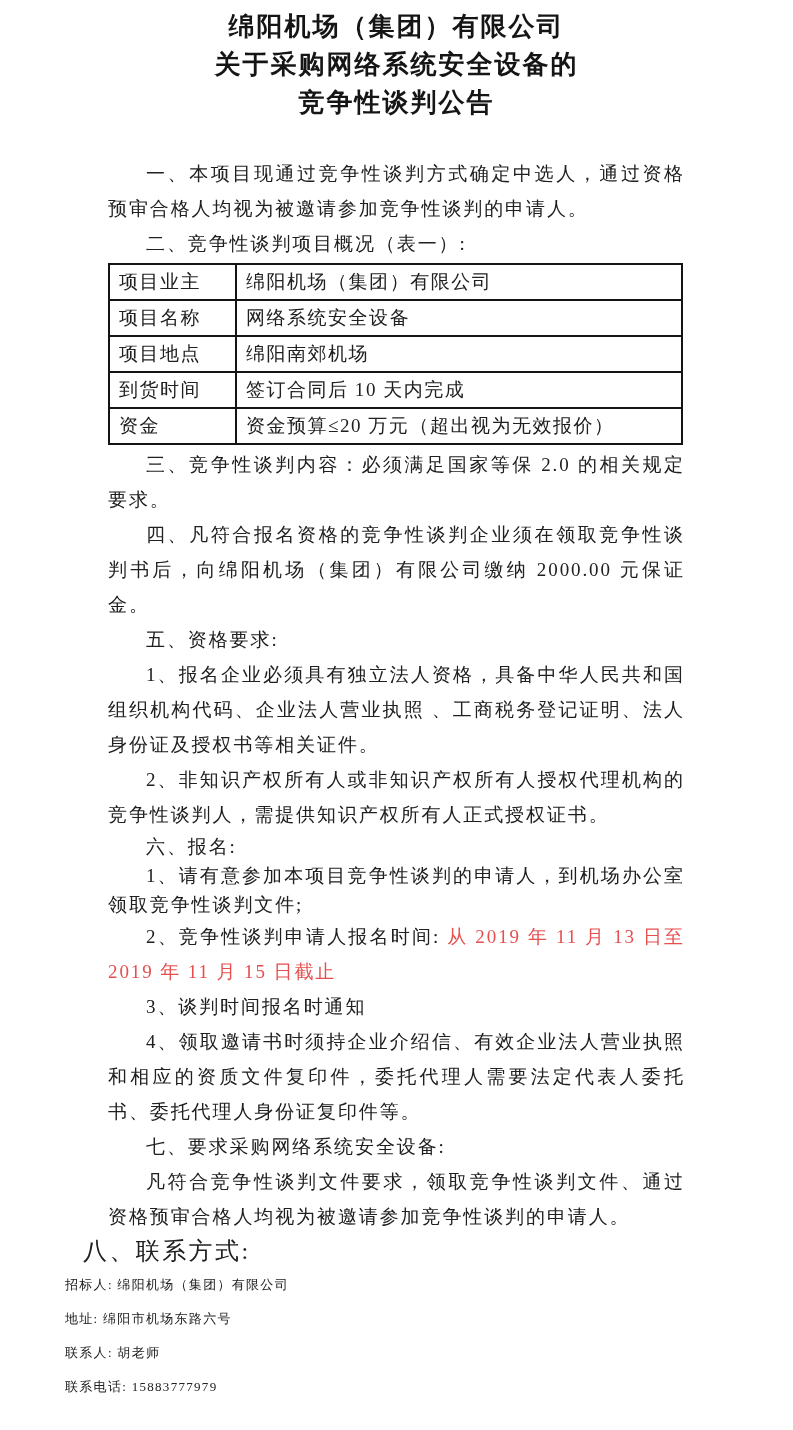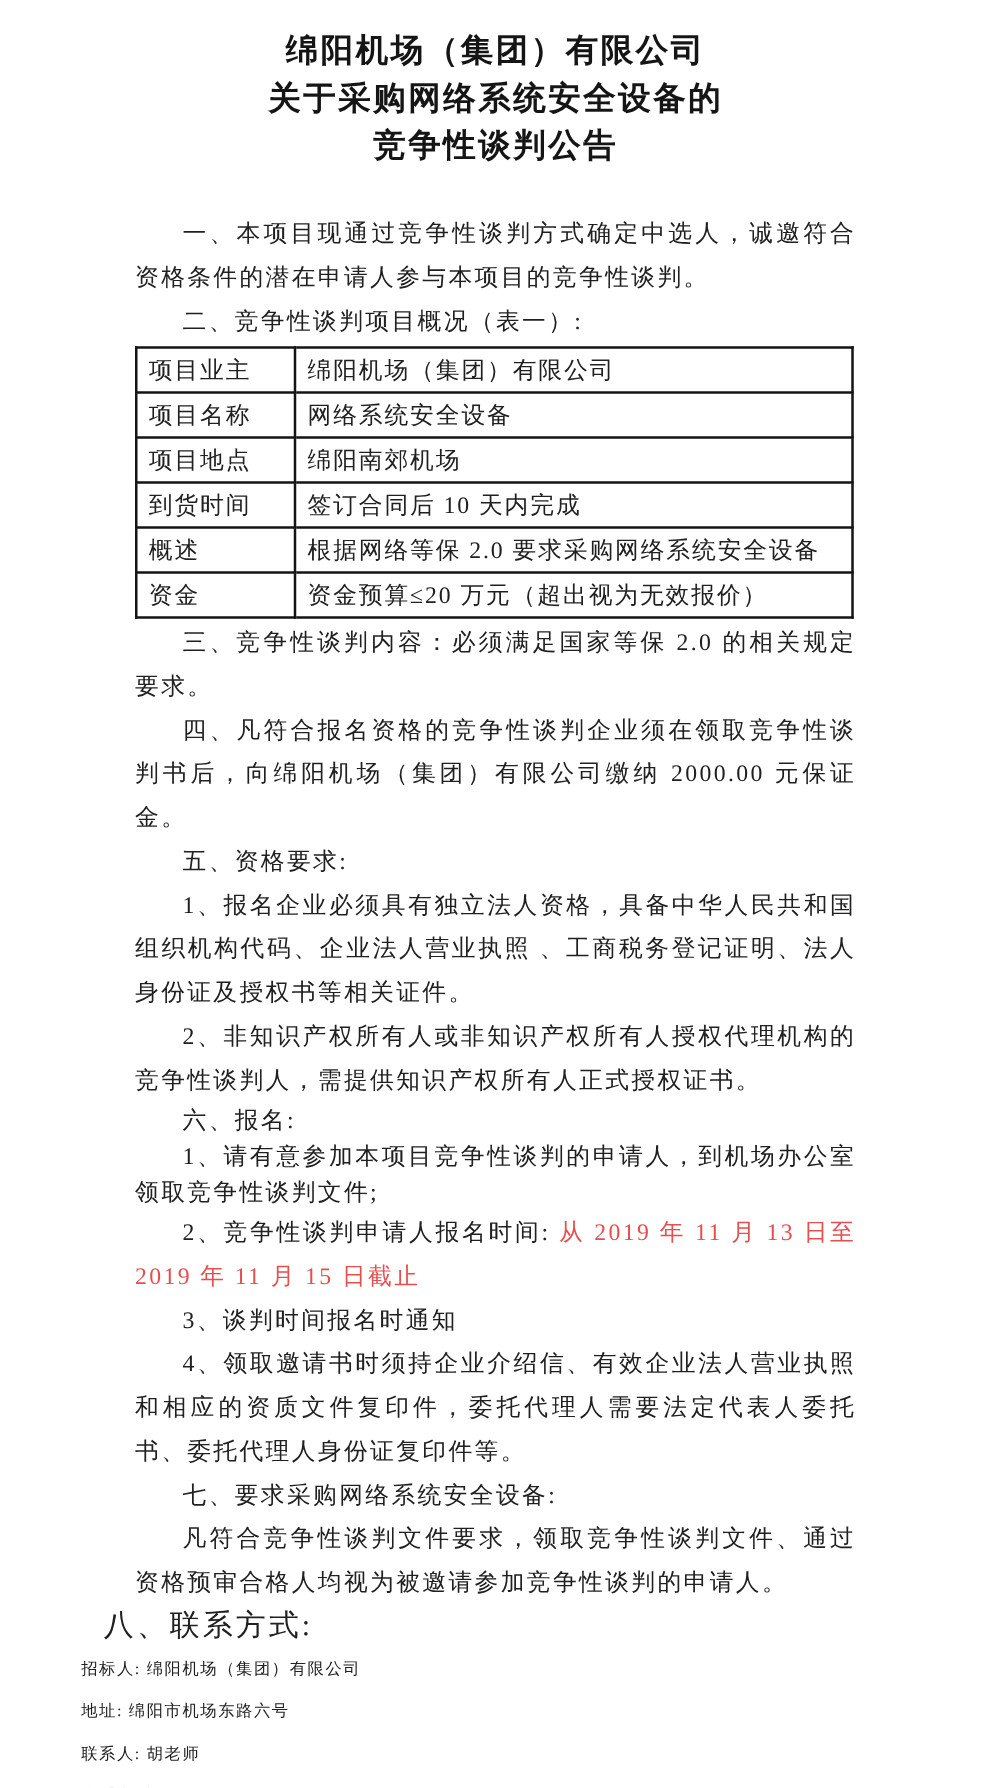--- a/index.html
+++ b/index.html
@@ -3,21 +3,21 @@
 <meta charset="utf-8">
 <style>
   html, body { margin: 0; padding: 0; background: #ffffff; }
   .page {
     position: relative;
     width: 793px;
     height: 1430px;
     margin: 0 auto;
     background: #ffffff;
     box-sizing: border-box;
-    padding: 22px 65px 0 65px;
+    padding: 8px 65px 0 65px;
     overflow: hidden;
     font-family: "Liberation Serif", "DejaVu Serif", serif;
     color: #202020;
   }
   .title-block { margin-bottom: 34px; }
   .title-line {
     font-size: 26px;
     font-weight: bold;
     line-height: 38px;
     text-align: center;
@@ -71,44 +71,40 @@
 <body>
 
 <div class="page">
 
   <div class="title-block">
     <div class="title-line">绵阳机场（集团）有限公司</div>
     <div class="title-line">关于采购网络系统安全设备的</div>
     <div class="title-line">竞争性谈判公告</div>
   </div>
 
-  <p class="para">一、本项目现通过竞争性谈判方式确定中选人，诚邀符合资格条件的潜在申请人参与本项目的竞争性谈判。</p>
+  <p class="para">一、本项目现通过竞争性谈判方式确定中选人，通过资格预审合格人均视为被邀请参加竞争性谈判的申请人。</p>
   <p class="para">二、竞争性谈判项目概况（表一）:</p>
 
   <table class="info-table">
     <tbody>
       <tr>
         <td class="col-label">项目业主</td>
         <td>绵阳机场（集团）有限公司</td>
       </tr>
       <tr>
         <td class="col-label">项目名称</td>
         <td>网络系统安全设备</td>
       </tr>
       <tr>
         <td class="col-label">项目地点</td>
         <td>绵阳南郊机场</td>
       </tr>
       <tr>
         <td class="col-label">到货时间</td>
         <td>签订合同后 10 天内完成</td>
-      </tr>
-      <tr>
-        <td class="col-label">概述</td>
-        <td>根据网络等保 2.0 要求采购网络系统安全设备</td>
       </tr>
       <tr>
         <td class="col-label">资金</td>
         <td>资金预算≤20 万元（超出视为无效报价）</td>
       </tr>
     </tbody>
   </table>
 
   <p class="para">三、竞争性谈判内容：必须满足国家等保 2.0 的相关规定要求。</p>
   <p class="para">四、凡符合报名资格的竞争性谈判企业须在领取竞争性谈判书后，向绵阳机场（集团）有限公司缴纳 2000.00 元保证金。</p>

